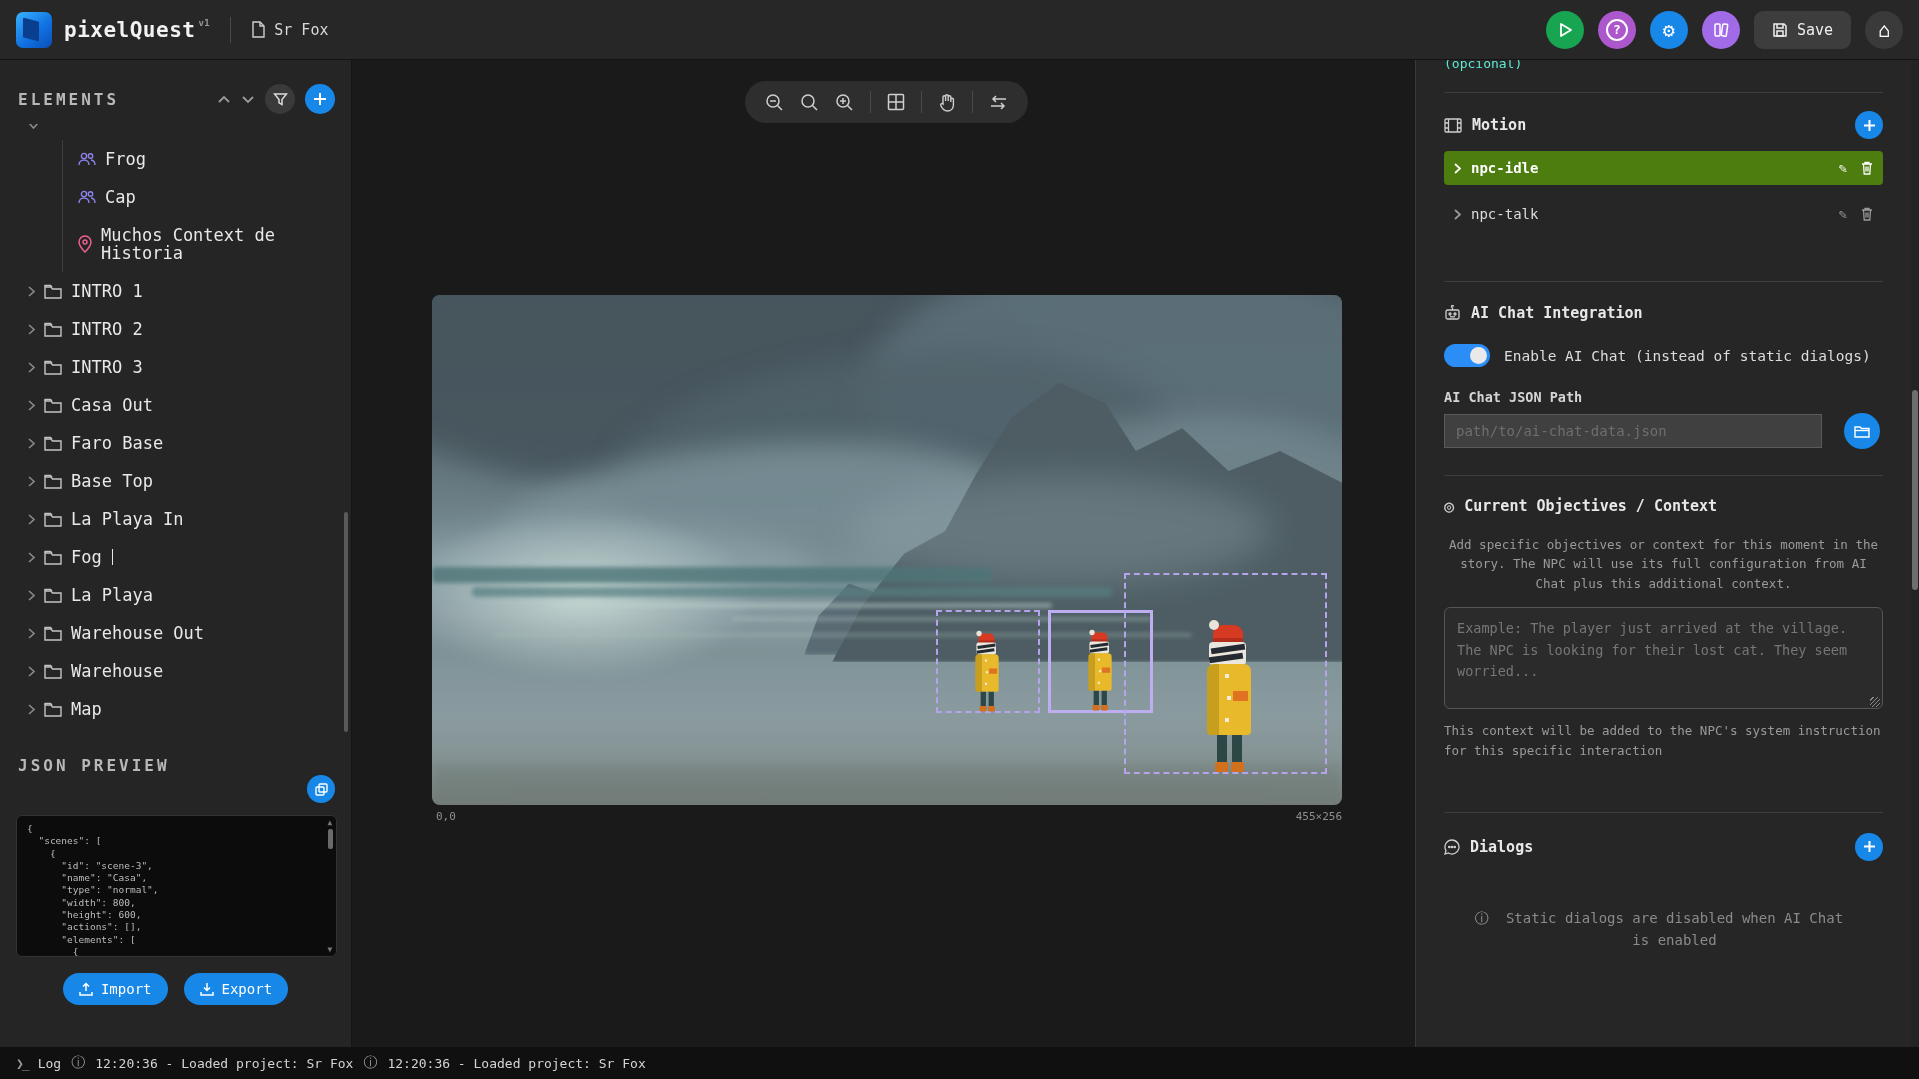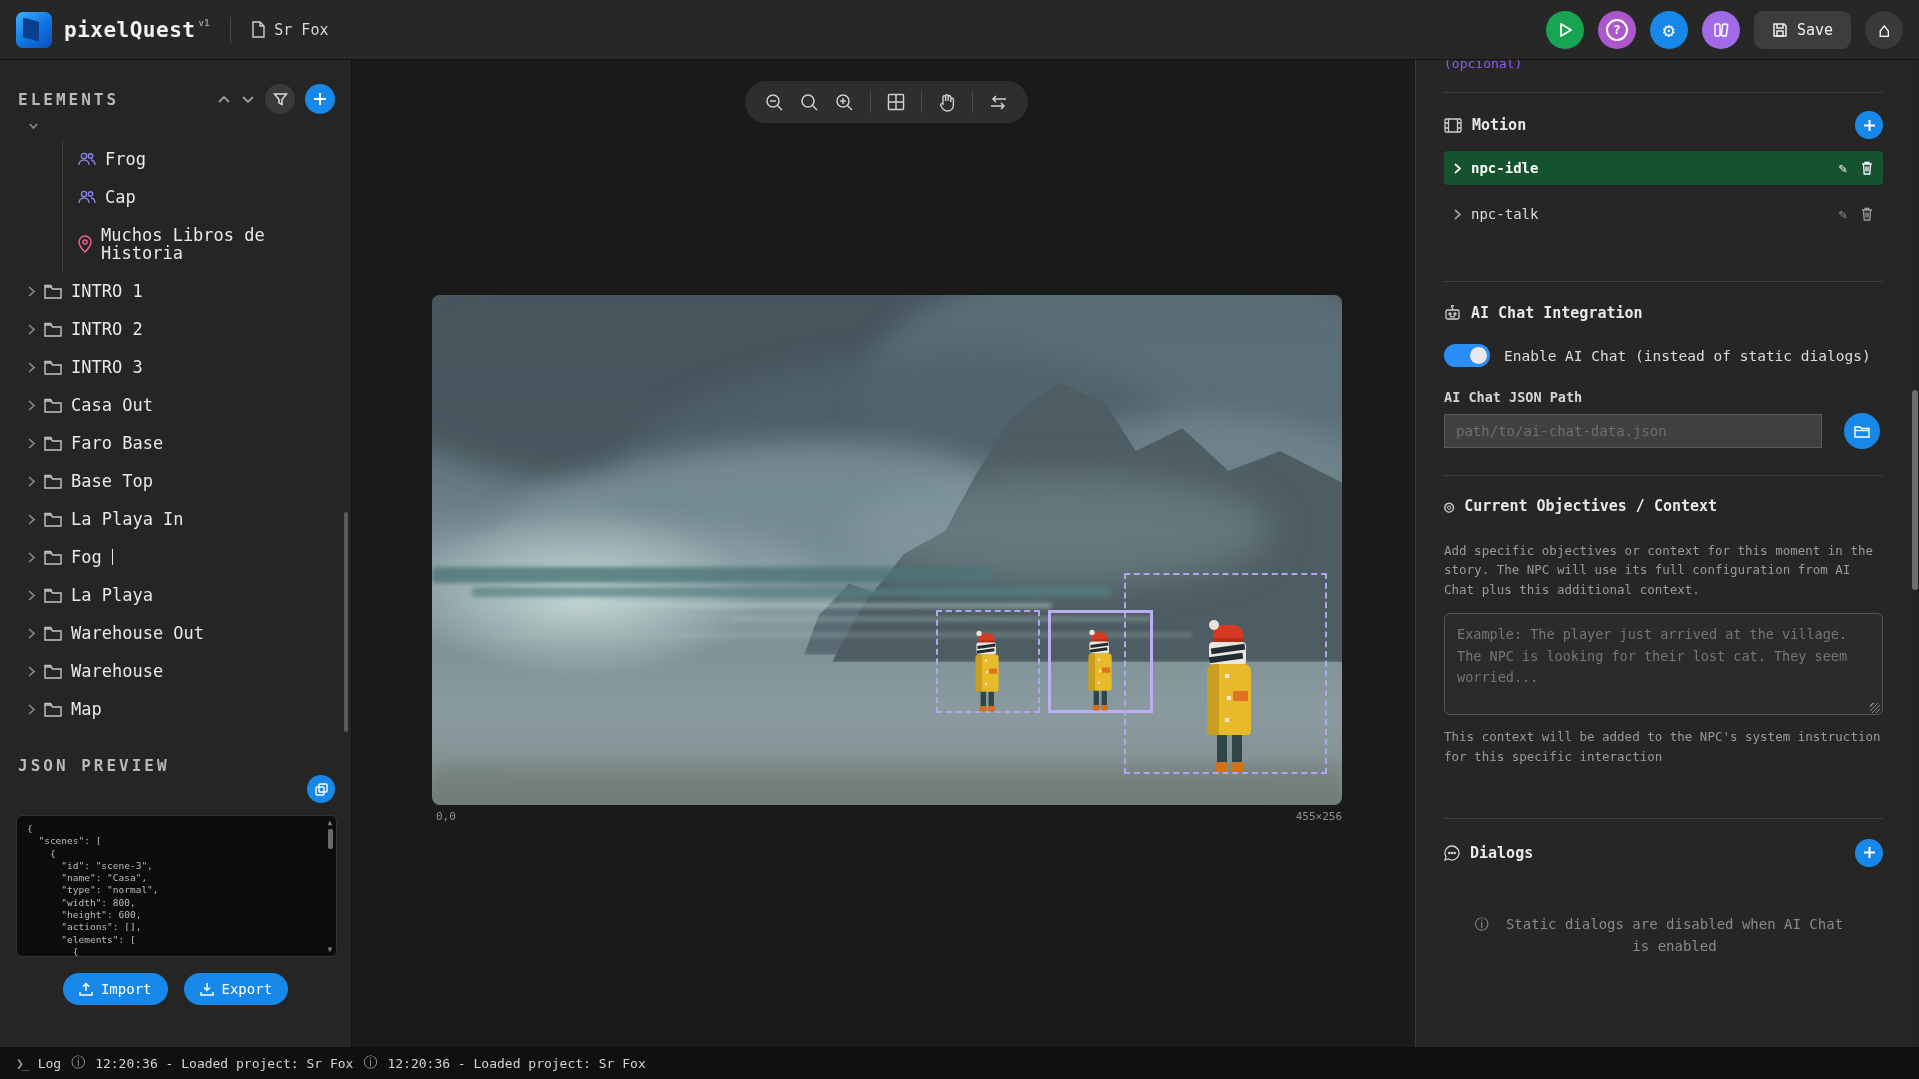--- a/index.html
+++ b/index.html
@@ -124,30 +124,30 @@
   .npc-boots::before { content:""; position:absolute; left:16px; top:0; width:13px; height:10px; background:#d2701c; border-radius:2px; }
 
   .coord { position:absolute; font-size:11px; color:#8f8f8f; }
   #origin-label { left:83px; top:750px; }
   #size-label { left:914px; top:750px; width:75px; text-align:right; }
 
   
   #panel { position:absolute; top:60px; left:1415px; width:496px; bottom:32px; background:#262626;
            border-left:1px solid #3a3a3a; padding:0 28px; overflow:hidden; }
   .opt-clip { height:14px; overflow:hidden; }
-  .opt-clip span { display:block; margin-top:-4px; font-size:13px; color:#8b5cf6; }
+  .opt-clip span { display:block; margin-top:-4px; font-size:13px; color:#5eead4; }
   .p-hr { border:none; border-top:1px solid #3d3d3d; }
   .sec-head { display:flex; align-items:center; gap:10px; font-size:15px; font-weight:bold; color:#e8e8e8; }
   .sec-head .spacer { flex:1; }
   .plus-btn { width:28px; height:28px; border-radius:50%; background:#1787e8; color:#fff; display:flex;
               align-items:center; justify-content:center; cursor:pointer; }
   .sec-icn { color:#cfcfcf; display:flex; }
   .motion-row { display:flex; align-items:center; gap:10px; height:34px; border-radius:4px; padding:0 10px;
                 margin-top:12px; font-size:14px; cursor:pointer; color:#dcdcdc; }
-  .motion-row.selected { background:#14532d; color:#fff; font-weight:bold; }
+  .motion-row.selected { background:#4d7c0f; color:#fff; font-weight:bold; }
   .motion-row .mr-tools { margin-left:auto; display:flex; align-items:center; gap:14px; }
   .mr-tools .ticon { font-size:14px; cursor:pointer; display:flex; }
   .motion-row.selected .ticon { color:#fff; } .motion-row:not(.selected) .ticon { color:#9a9a9a; }
   .toggle { width:46px; height:23px; border-radius:12px; background:#2b8ef7; position:relative; cursor:pointer; flex:none; }
   .toggle::after { content:""; position:absolute; right:3px; top:3px; width:17px; height:17px; border-radius:50%; background:#e9e9e9; }
   .toggle-row { display:flex; align-items:center; gap:14px; font-size:14.5px; color:#dcdcdc; }
   .field-label { font-size:13.5px; color:#d5d5d5; font-weight:bold; }
   .path-row { display:flex; align-items:center; margin-top:8px; }
   .path-row input { width:378px; height:34px; background:#404040; border:1px solid #5a5a5a; border-radius:0;
                     padding:0 11px; font-family:"DejaVu Sans Mono",monospace; font-size:14px; color:#ddd; outline:none; }
@@ -279,21 +279,21 @@
                 <circle cx="12.5" cy="4" r="2.2"></circle>
                 <path d="M13 8c2.3.3 4 2.2 4 5"></path>
               </svg></span>
           <span class="lbl">Cap</span>
         </div>
         <div class="tree-row two-line">
           <span class="icn-pin"><svg width="14" height="18" viewBox="0 0 14 18" fill="none" stroke="currentColor" stroke-width="1.5">
                 <path d="M7 1a6 6 0 016 6c0 4-6 10-6 10S1 11 1 7a6 6 0 016-6z"></path>
                 <circle cx="7" cy="7" r="2"></circle>
               </svg></span>
-          <span class="lbl">Muchos Libros de Historia</span>
+          <span class="lbl">Muchos Context de Historia</span>
         </div>
       </div>
 
       <div class="tree-row"><span class="chev"><svg width="7" height="11" viewBox="0 0 7 11" fill="none" stroke="#8a8a8a" stroke-width="1.6">
               <path d="M1 1l5 4.5L1 10"></path>
             </svg></span><span class="fold"><svg width="18" height="15" viewBox="0 0 18 15" fill="none" stroke="currentColor" stroke-width="1.4">
               <path d="M1 3h6l1.5 2H17v9H1z"></path>
               <path d="M1 3V1.5h5.5L8 3"></path>
             </svg></span><span>INTRO 1</span></div>
       <div class="tree-row"><span class="chev"><svg width="7" height="11" viewBox="0 0 7 11" fill="none" stroke="#8a8a8a" stroke-width="1.6">
@@ -594,21 +594,21 @@
           </svg>
         </span>
     </div>
 
     <hr class="p-hr" style="margin-top:26px;">
 
     <div class="sec-head" style="margin-top:20px;">
       <span class="sec-icn" style="font-size:17px;">◎</span>
       <span>Current Objectives / Context</span>
     </div>
-    <p class="help-p" style="margin-top:25px;">Add specific objectives or context for this moment in the story. The NPC will use its full configuration from AI Chat plus this additional context.</p>
+    <p class="help-p" style="margin-top:19px;text-align:center;">Add specific objectives or context for this moment in the story. The NPC will use its full configuration from AI Chat plus this additional context.</p>
     <div class="ta-wrap">
       <textarea placeholder="Example: The player just arrived at the village. The NPC is looking for their lost cat. They seem worried..." style=""></textarea>
       <span class="ta-grip"></span>
     </div>
     <p class="help-p" style="margin-top:8px;">This context will be added to the NPC's system instruction for this specific interaction</p>
 
     <hr class="p-hr" style="margin-top:52px;">
 
     <div class="sec-head" style="margin-top:20px;">
       <span class="sec-icn">

